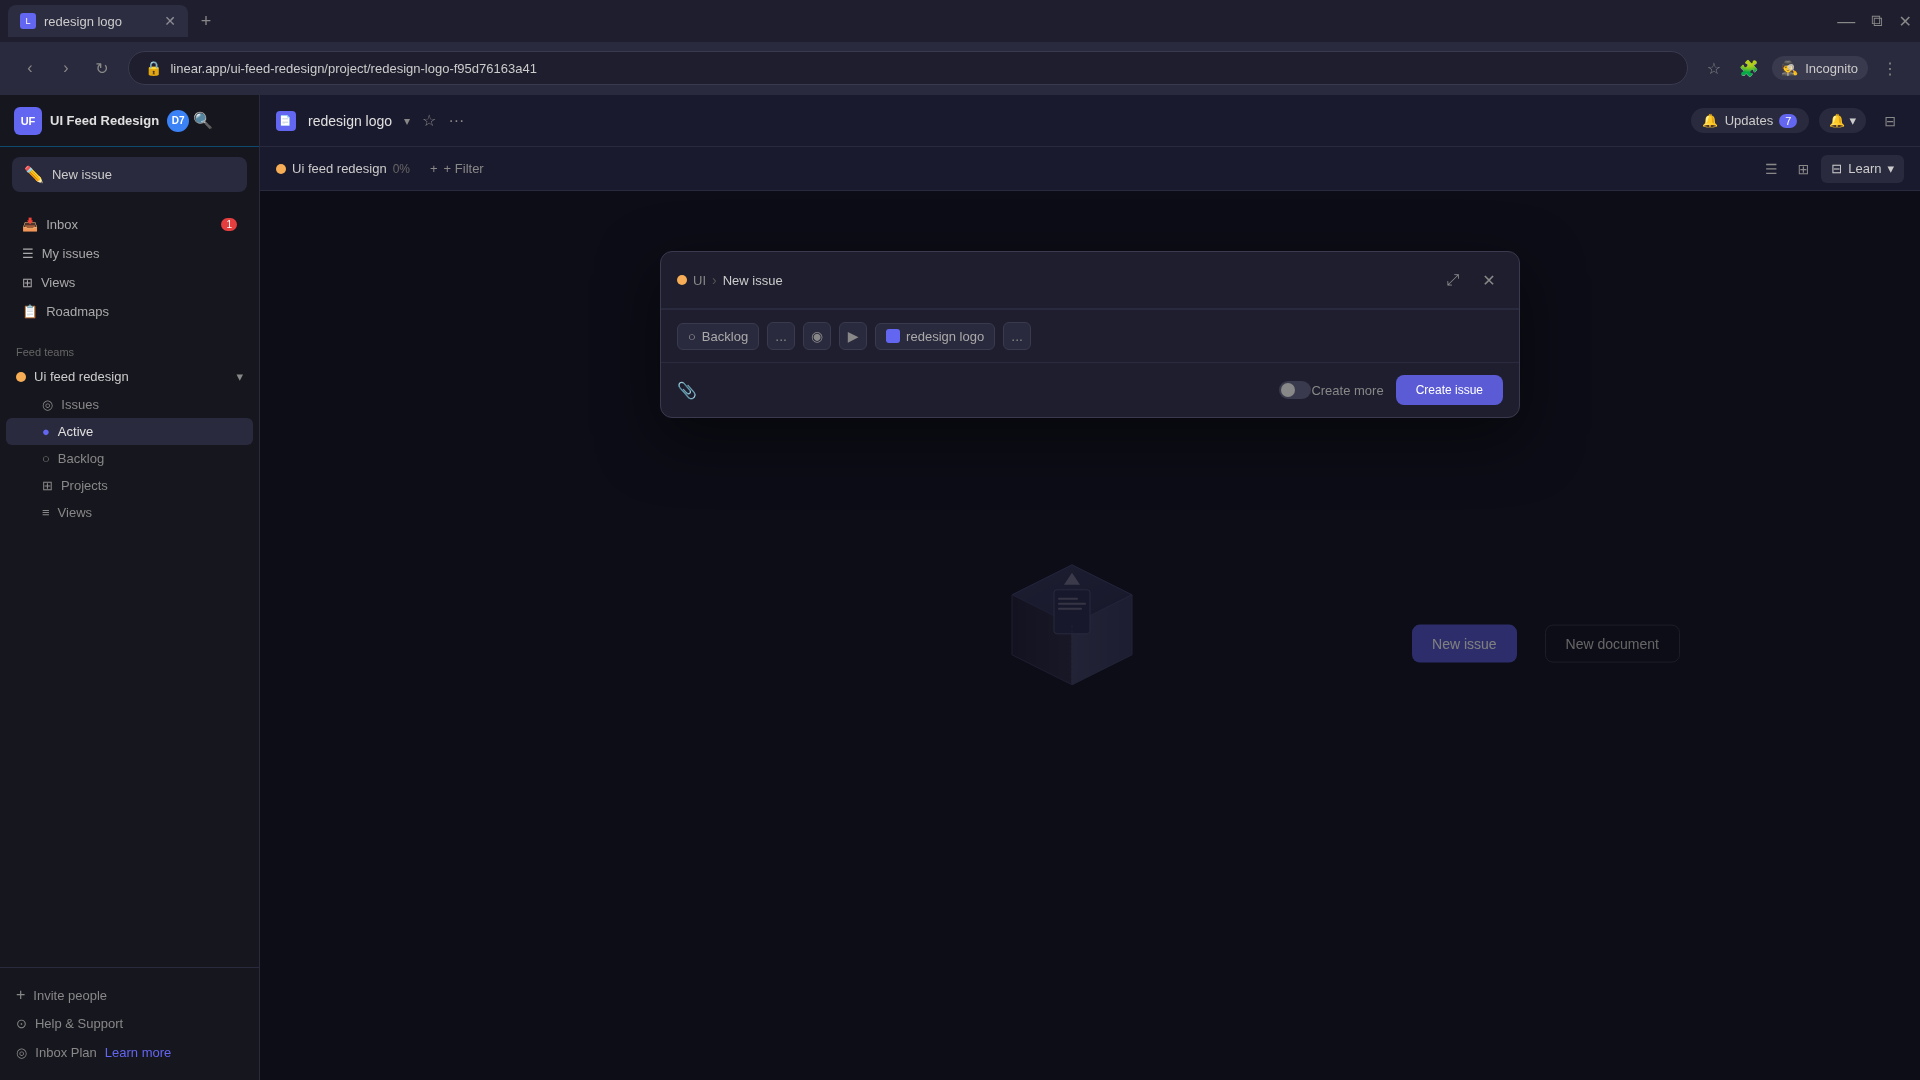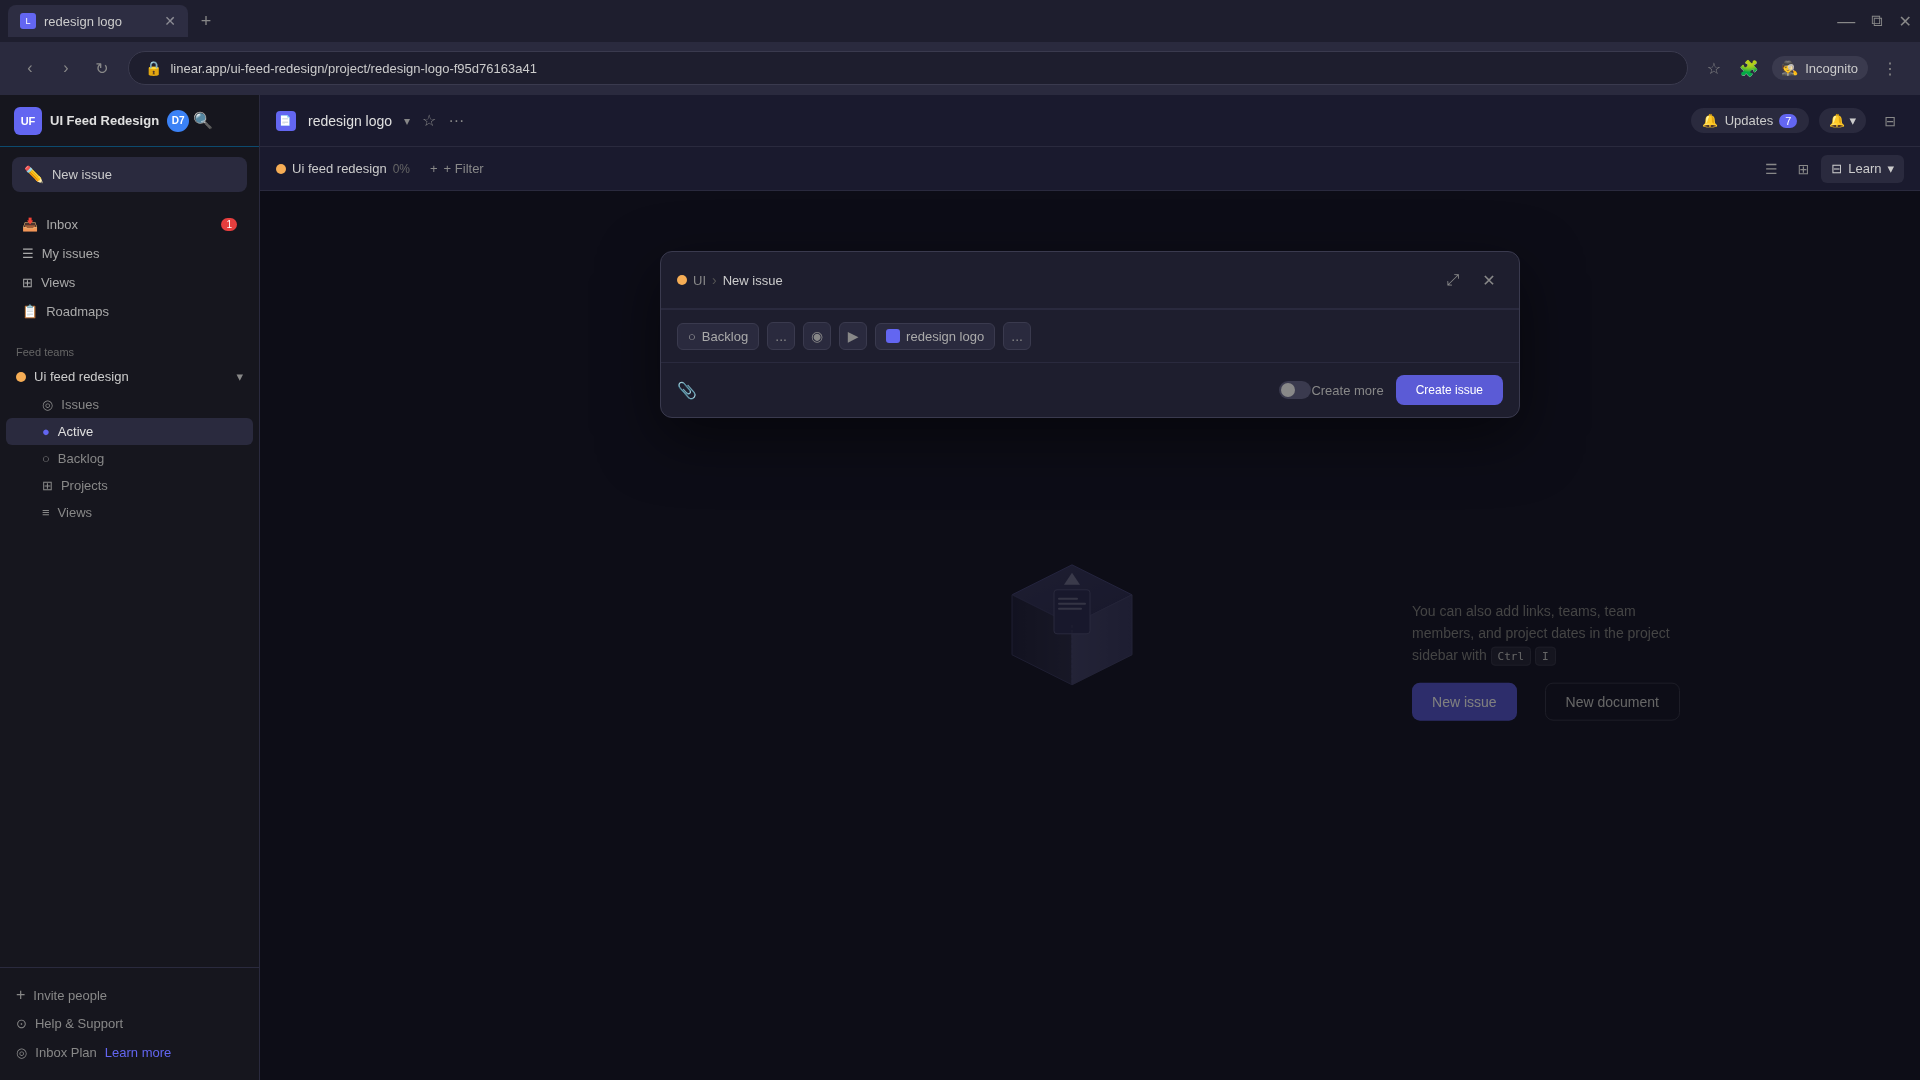--- a/index.html
+++ b/index.html
@@ -314,25 +314,20 @@
           <rect x="76" y="68" width="28" height="2" rx="1" fill="#8a8ab0"></rect>
           <rect x="76" y="73" width="24" height="2" rx="1" fill="#8a8ab0"></rect>
 
           <polygon points="90,38 98,50 82,50" fill="#9a9ac0"></polygon>
 
           <line x1="90" y1="90" x2="90" y2="150" stroke="#6a6a9a" stroke-width="0.5" stroke-dasharray="3,2"></line>
         </svg>
       </div>
 
       <div class="action-area">
-        <p class="action-text">
-          You can also add links, teams, team<br>members, and project dates in the project<br>sidebar with
-          <span class="kbd">Ctrl</span>
-          <span class="kbd">I</span>
-        </p>
         <div class="action-btns">
           <button class="new-issue-btn">New issue</button>
           <button class="new-doc-btn">New document</button>
         </div>
       </div>
 
       <div class="modal-overlay">
         <div class="modal">
 
           <div class="modal-header">

